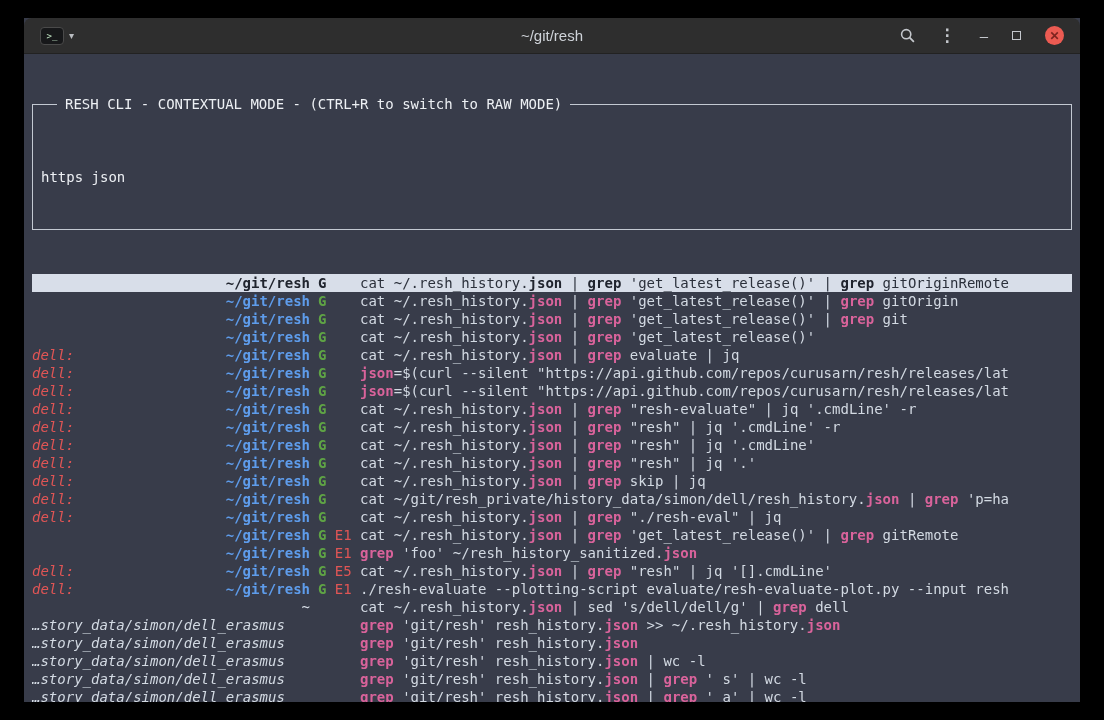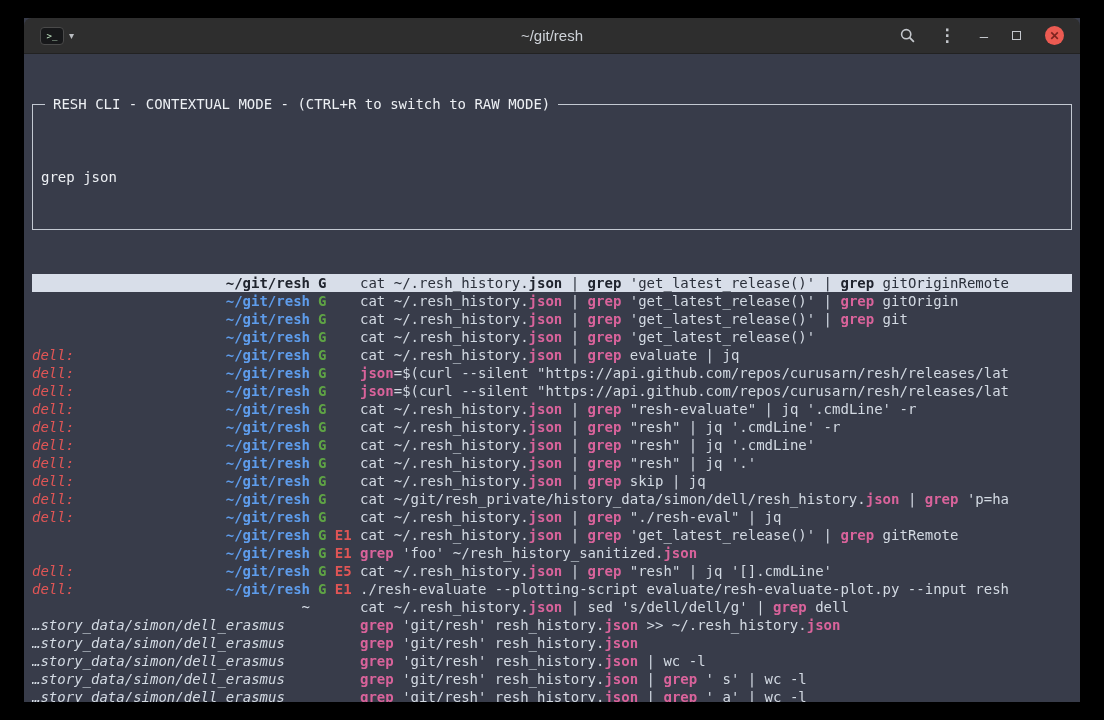--- a/index.html
+++ b/index.html
@@ -25,34 +25,34 @@
   .sq { display:inline-block; width:9px; height:9px; border:1.5px solid #c4c7cc; }
   .close-btn { width:19px; height:19px; border-radius:50%; background:#ec5b52; color:#7e241f;
                font-size:12px; font-weight:bold; display:flex; align-items:center;
                justify-content:center; cursor:pointer; }
 
   
   .terminal { flex:1; padding:6px 8px 0; font-size:14px; line-height:18px;
               color:var(--fg,#d3dae3); overflow:hidden; white-space:pre; }
   .resh-box { border:1px solid #c3c9d2; position:relative; margin-top:8px;
               padding:9px 8px 7px; }
-  .box-title { position:absolute; top:-10px; left:12px; background:var(--bg,#383c4a);
+  .box-title { position:absolute; top:-10px; left:24px; background:var(--bg,#383c4a);
                padding:0 8px; color:#edf0f4; }
   .query { color:#edf0f4; }
 
   .rows { margin-top:8px; }
   .row { display:flex; height:18px; line-height:18px; white-space:pre; cursor:pointer; }
   .ctx { flex:none; width:278px; display:flex; white-space:pre; overflow:hidden; }
   .host { white-space:pre;font-style:italic; }
   .host.red { color:var(--red,#e05555); }
   .dir { margin-left:auto; color:var(--blue,#5e9ceb); font-weight:bold; white-space:pre; }
   .dir.plain { color:var(--fg,#d3dae3); font-weight:normal; }
   .flags { flex:none; width:50px; padding-left:8px; white-space:pre; overflow:hidden; }
   .fG { color:var(--green,#5fa445); font-weight:bold; }
-  .fE { color:var(--red,#e05555); font-weight:bold; }
+  .fE { color:var(--red,#e05555); font-weight:normal; }
   .cmd { flex:1; white-space:pre; overflow:hidden; }
   .match { color:var(--pink,#d9639b); font-weight:bold; }
 
   .row.selected { background:var(--selbg,#d8dee9); color:var(--selfg,#2b303b); }
   .row.selected .dir, .row.selected .flags span { color:#20242e; font-weight:bold; }
   .row.selected .match { color:#20242e; font-weight:bold; }
 </style>
 </head>
 <body>
 
@@ -76,18 +76,18 @@
       <span class="tb-icon">
           <span class="sq"></span>
         </span>
       <span class="close-btn">✕</span>
     </div>
   </div>
 
   <div class="terminal">
     <div class="resh-box">
       <span class="box-title">RESH CLI - CONTEXTUAL MODE - (CTRL+R to switch to RAW MODE)</span>
-      <div class="query">grep json</div>
+      <div class="query">https json</div>
     </div>
     <div class="rows"><div class="row selected"><span class="ctx"><span class="host"></span><span class="dir">~/git/resh</span></span><span class="flags"><span class="fG">G</span></span><span class="cmd"><span>cat ~/.resh_history.</span><span class="match">json</span><span> | </span><span class="match">grep</span><span> 'get_latest_release()' | </span><span class="match">grep</span><span> gitOriginRemote</span></span></div><div class="row"><span class="ctx"><span class="host"></span><span class="dir">~/git/resh</span></span><span class="flags"><span class="fG">G</span></span><span class="cmd"><span>cat ~/.resh_history.</span><span class="match">json</span><span> | </span><span class="match">grep</span><span> 'get_latest_release()' | </span><span class="match">grep</span><span> gitOrigin</span></span></div><div class="row"><span class="ctx"><span class="host"></span><span class="dir">~/git/resh</span></span><span class="flags"><span class="fG">G</span></span><span class="cmd"><span>cat ~/.resh_history.</span><span class="match">json</span><span> | </span><span class="match">grep</span><span> 'get_latest_release()' | </span><span class="match">grep</span><span> git</span></span></div><div class="row"><span class="ctx"><span class="host"></span><span class="dir">~/git/resh</span></span><span class="flags"><span class="fG">G</span></span><span class="cmd"><span>cat ~/.resh_history.</span><span class="match">json</span><span> | </span><span class="match">grep</span><span> 'get_latest_release()'</span></span></div><div class="row"><span class="ctx"><span class="host red">dell:</span><span class="dir">~/git/resh</span></span><span class="flags"><span class="fG">G</span></span><span class="cmd"><span>cat ~/.resh_history.</span><span class="match">json</span><span> | </span><span class="match">grep</span><span> evaluate | jq</span></span></div><div class="row"><span class="ctx"><span class="host red">dell:</span><span class="dir">~/git/resh</span></span><span class="flags"><span class="fG">G</span></span><span class="cmd"><span class="match">json</span><span>=$(curl --silent "https://api.github.com/repos/curusarn/resh/releases/lat</span></span></div><div class="row"><span class="ctx"><span class="host red">dell:</span><span class="dir">~/git/resh</span></span><span class="flags"><span class="fG">G</span></span><span class="cmd"><span class="match">json</span><span>=$(curl --silent "https://api.github.com/repos/curusarn/resh/releases/lat</span></span></div><div class="row"><span class="ctx"><span class="host red">dell:</span><span class="dir">~/git/resh</span></span><span class="flags"><span class="fG">G</span></span><span class="cmd"><span>cat ~/.resh_history.</span><span class="match">json</span><span> | </span><span class="match">grep</span><span> "resh-evaluate" | jq '.cmdLine' -r</span></span></div><div class="row"><span class="ctx"><span class="host red">dell:</span><span class="dir">~/git/resh</span></span><span class="flags"><span class="fG">G</span></span><span class="cmd"><span>cat ~/.resh_history.</span><span class="match">json</span><span> | </span><span class="match">grep</span><span> "resh" | jq '.cmdLine' -r</span></span></div><div class="row"><span class="ctx"><span class="host red">dell:</span><span class="dir">~/git/resh</span></span><span class="flags"><span class="fG">G</span></span><span class="cmd"><span>cat ~/.resh_history.</span><span class="match">json</span><span> | </span><span class="match">grep</span><span> "resh" | jq '.cmdLine'</span></span></div><div class="row"><span class="ctx"><span class="host red">dell:</span><span class="dir">~/git/resh</span></span><span class="flags"><span class="fG">G</span></span><span class="cmd"><span>cat ~/.resh_history.</span><span class="match">json</span><span> | </span><span class="match">grep</span><span> "resh" | jq '.'</span></span></div><div class="row"><span class="ctx"><span class="host red">dell:</span><span class="dir">~/git/resh</span></span><span class="flags"><span class="fG">G</span></span><span class="cmd"><span>cat ~/.resh_history.</span><span class="match">json</span><span> | </span><span class="match">grep</span><span> skip | jq</span></span></div><div class="row"><span class="ctx"><span class="host red">dell:</span><span class="dir">~/git/resh</span></span><span class="flags"><span class="fG">G</span></span><span class="cmd"><span>cat ~/git/resh_private/history_data/simon/dell/resh_history.</span><span class="match">json</span><span> | </span><span class="match">grep</span><span> 'p=ha</span></span></div><div class="row"><span class="ctx"><span class="host red">dell:</span><span class="dir">~/git/resh</span></span><span class="flags"><span class="fG">G</span></span><span class="cmd"><span>cat ~/.resh_history.</span><span class="match">json</span><span> | </span><span class="match">grep</span><span> "./resh-eval" | jq</span></span></div><div class="row"><span class="ctx"><span class="host"></span><span class="dir">~/git/resh</span></span><span class="flags"><span class="fG">G</span><span class="fE"> E1</span></span><span class="cmd"><span>cat ~/.resh_history.</span><span class="match">json</span><span> | </span><span class="match">grep</span><span> 'get_latest_release()' | </span><span class="match">grep</span><span> gitRemote</span></span></div><div class="row"><span class="ctx"><span class="host"></span><span class="dir">~/git/resh</span></span><span class="flags"><span class="fG">G</span><span class="fE"> E1</span></span><span class="cmd"><span class="match">grep</span><span> 'foo' ~/resh_history_sanitized.</span><span class="match">json</span></span></div><div class="row"><span class="ctx"><span class="host red">dell:</span><span class="dir">~/git/resh</span></span><span class="flags"><span class="fG">G</span><span class="fE"> E5</span></span><span class="cmd"><span>cat ~/.resh_history.</span><span class="match">json</span><span> | </span><span class="match">grep</span><span> "resh" | jq '[].cmdLine'</span></span></div><div class="row"><span class="ctx"><span class="host red">dell:</span><span class="dir">~/git/resh</span></span><span class="flags"><span class="fG">G</span><span class="fE"> E1</span></span><span class="cmd"><span>./resh-evaluate --plotting-script evaluate/resh-evaluate-plot.py --input resh</span></span></div><div class="row"><span class="ctx"><span class="host"></span><span class="dir plain">~</span></span><span class="flags"></span><span class="cmd"><span>cat ~/.resh_history.</span><span class="match">json</span><span> | sed 's/dell/dell/g' | </span><span class="match">grep</span><span> dell</span></span></div><div class="row"><span class="ctx"><span class="host">…story_data/simon/dell_erasmus</span><span class="dir"></span></span><span class="flags"></span><span class="cmd"><span class="match">grep</span><span> 'git/resh' resh_history.</span><span class="match">json</span><span> &gt;&gt; ~/.resh_history.</span><span class="match">json</span></span></div><div class="row"><span class="ctx"><span class="host">…story_data/simon/dell_erasmus</span><span class="dir"></span></span><span class="flags"></span><span class="cmd"><span class="match">grep</span><span> 'git/resh' resh_history.</span><span class="match">json</span></span></div><div class="row"><span class="ctx"><span class="host">…story_data/simon/dell_erasmus</span><span class="dir"></span></span><span class="flags"></span><span class="cmd"><span class="match">grep</span><span> 'git/resh' resh_history.</span><span class="match">json</span><span> | wc -l</span></span></div><div class="row"><span class="ctx"><span class="host">…story_data/simon/dell_erasmus</span><span class="dir"></span></span><span class="flags"></span><span class="cmd"><span class="match">grep</span><span> 'git/resh' resh_history.</span><span class="match">json</span><span> | </span><span class="match">grep</span><span> ' s' | wc -l</span></span></div><div class="row"><span class="ctx"><span class="host">…story_data/simon/dell_erasmus</span><span class="dir"></span></span><span class="flags"></span><span class="cmd"><span class="match">grep</span><span> 'git/resh' resh_history.</span><span class="match">json</span><span> | </span><span class="match">grep</span><span> ' a' | wc -l</span></span></div></div>
   </div>
 
 </div>
 
 </body></html>

